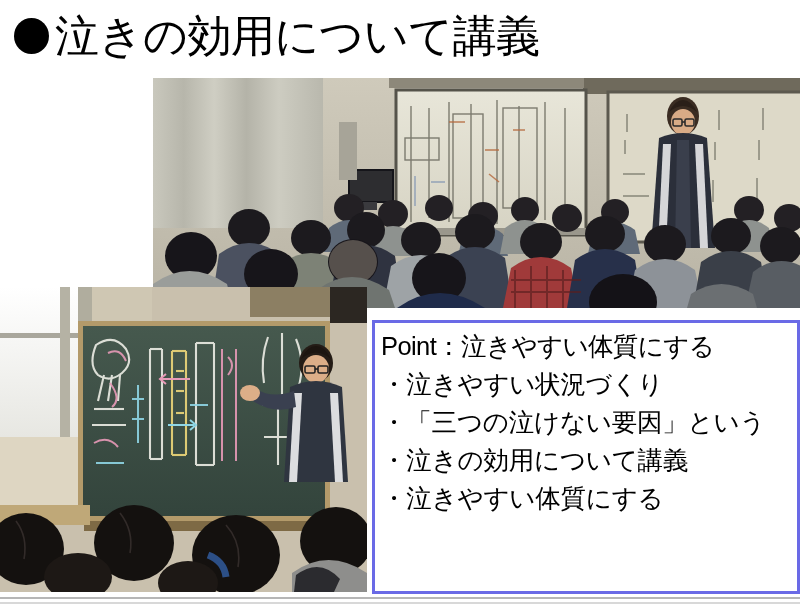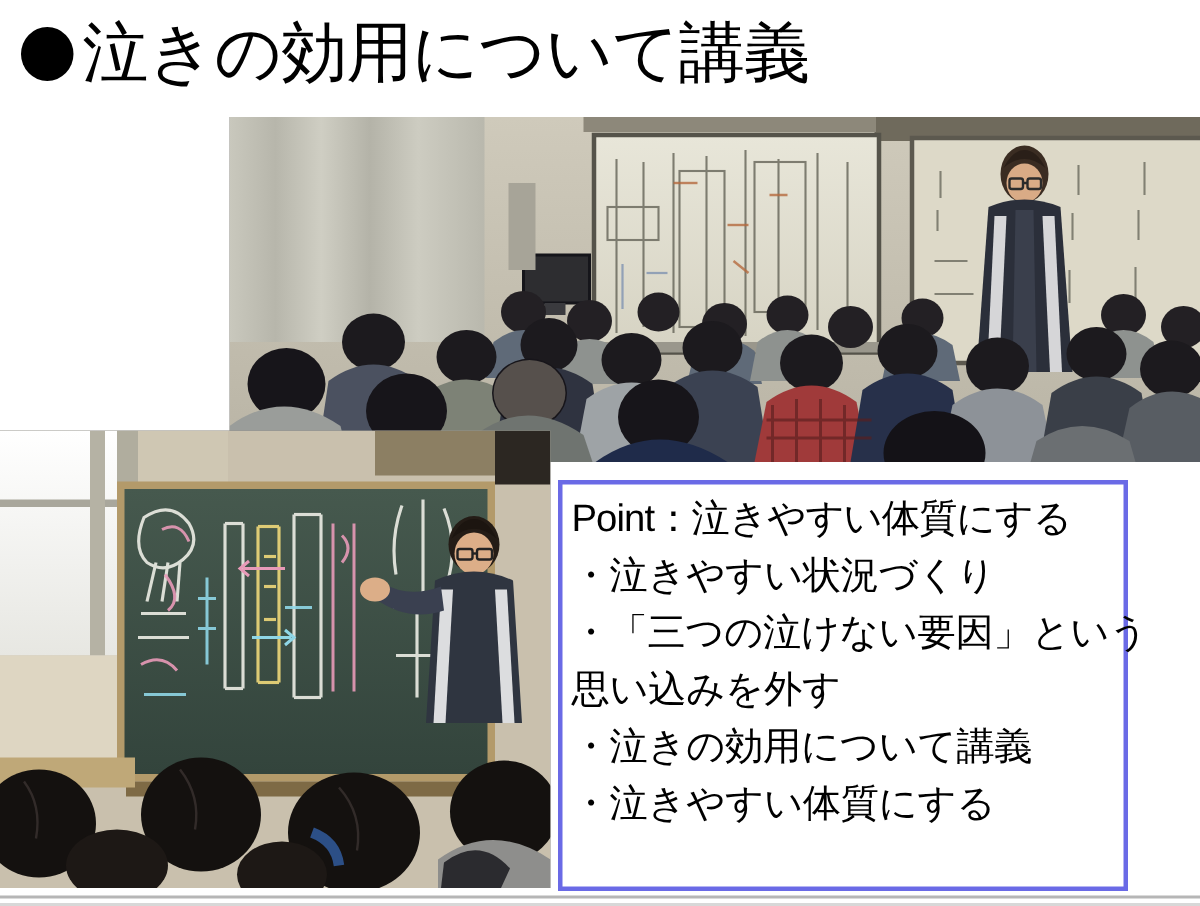--- a/index.html
+++ b/index.html
@@ -73,21 +73,21 @@
     height: 305px;
   }
 
   .photo-canvas { position: absolute; inset: 0; }
 
   
   #point-box {
     position: absolute;
     left: 372px;
     top: 320px;
-    width: 380px;
+    width: 428px;
     height: 274px;
     background: #ffffff;
     border: 3px solid #6a6ae6;
     box-sizing: border-box;
     padding: 4px 4px 0 6px;
   }
   .point-line {
     font-size: 25.5px;
     line-height: 38px;
     color: #000000;
@@ -426,21 +426,20 @@
       <path d="M296 288 q24 -18 44 4 l-6 13 h-40z" fill="#2b2b2f"></path>
 
       <path d="M208 268 q16 6 18 22" stroke="#2c4f86" stroke-width="7" fill="none"></path>
     </svg>
   </div>
 
   <div id="point-box">
     <div class="point-line head">Point：泣きやすい体質にする</div>
     <div class="point-line">・泣きやすい状況づくり</div>
     <div class="point-line">・「三つの泣けない要因」という</div>
-    <div class="point-line">思い込みを外す</div>
     <div class="point-line">・泣きの効用について講義</div>
     <div class="point-line">・泣きやすい体質にする</div>
   </div>
 
   <div id="bottom-rule"></div>
   <div id="bottom-rule-2"></div>
 
 </div>
 
 </body></html>

